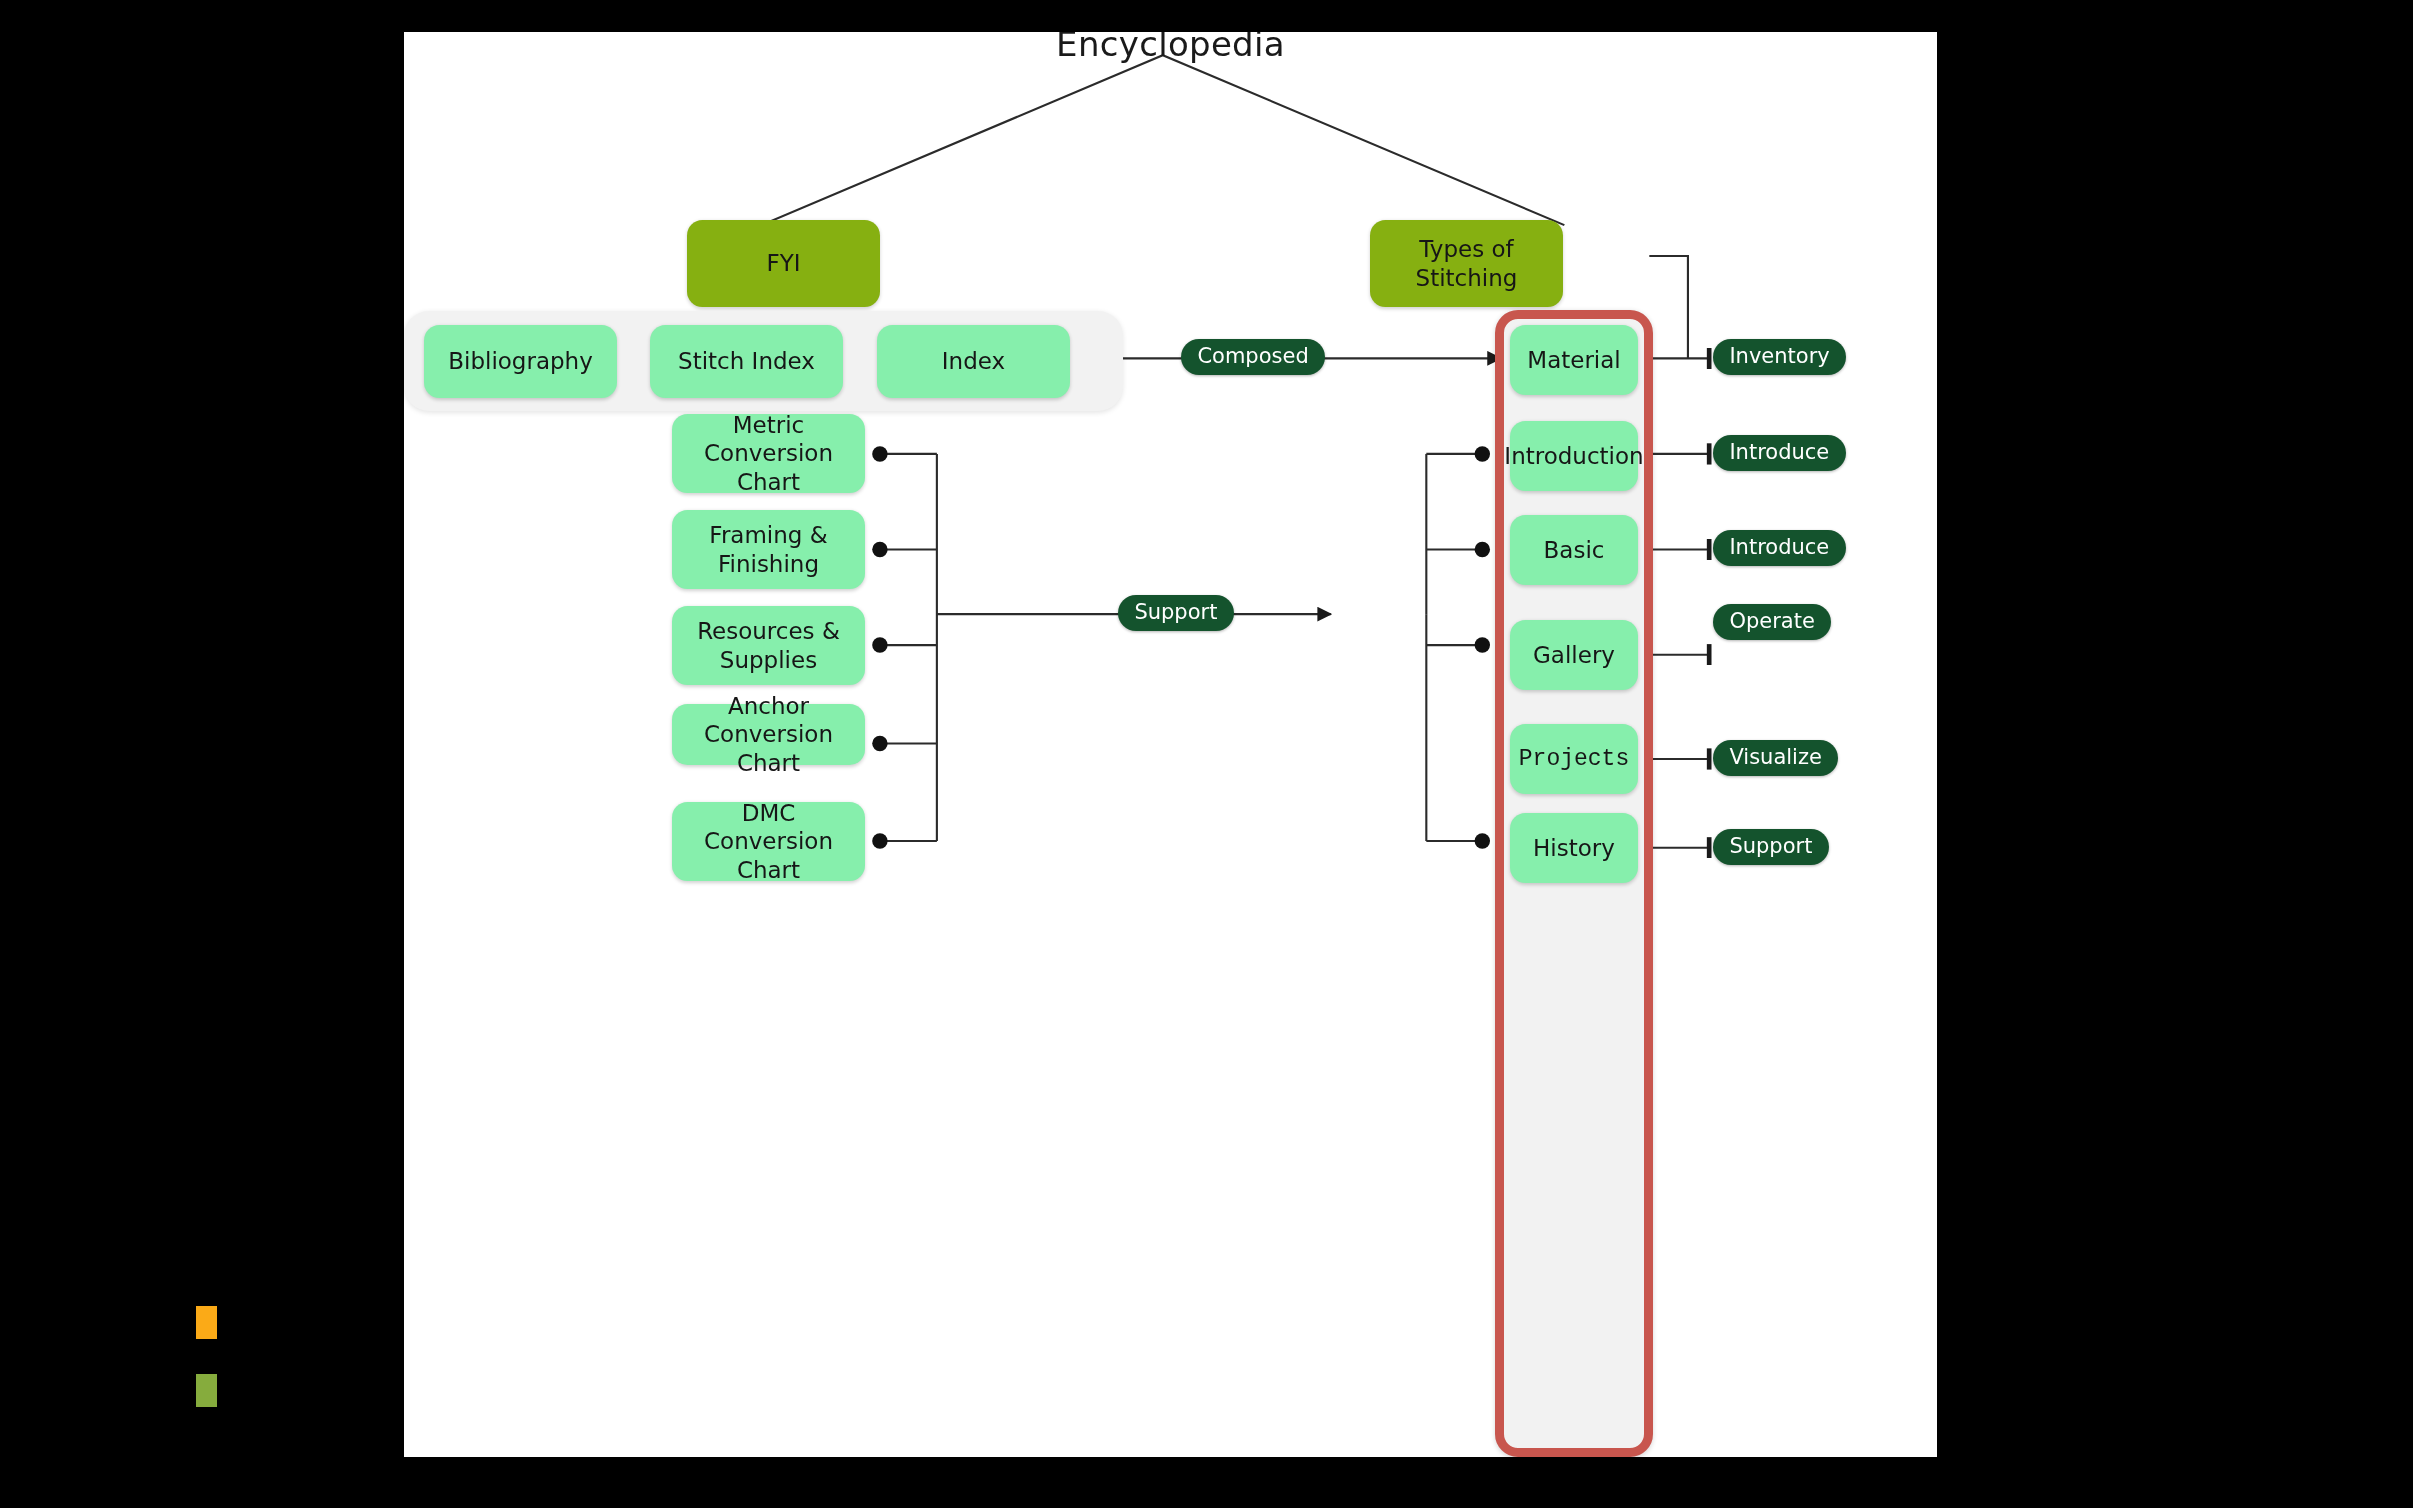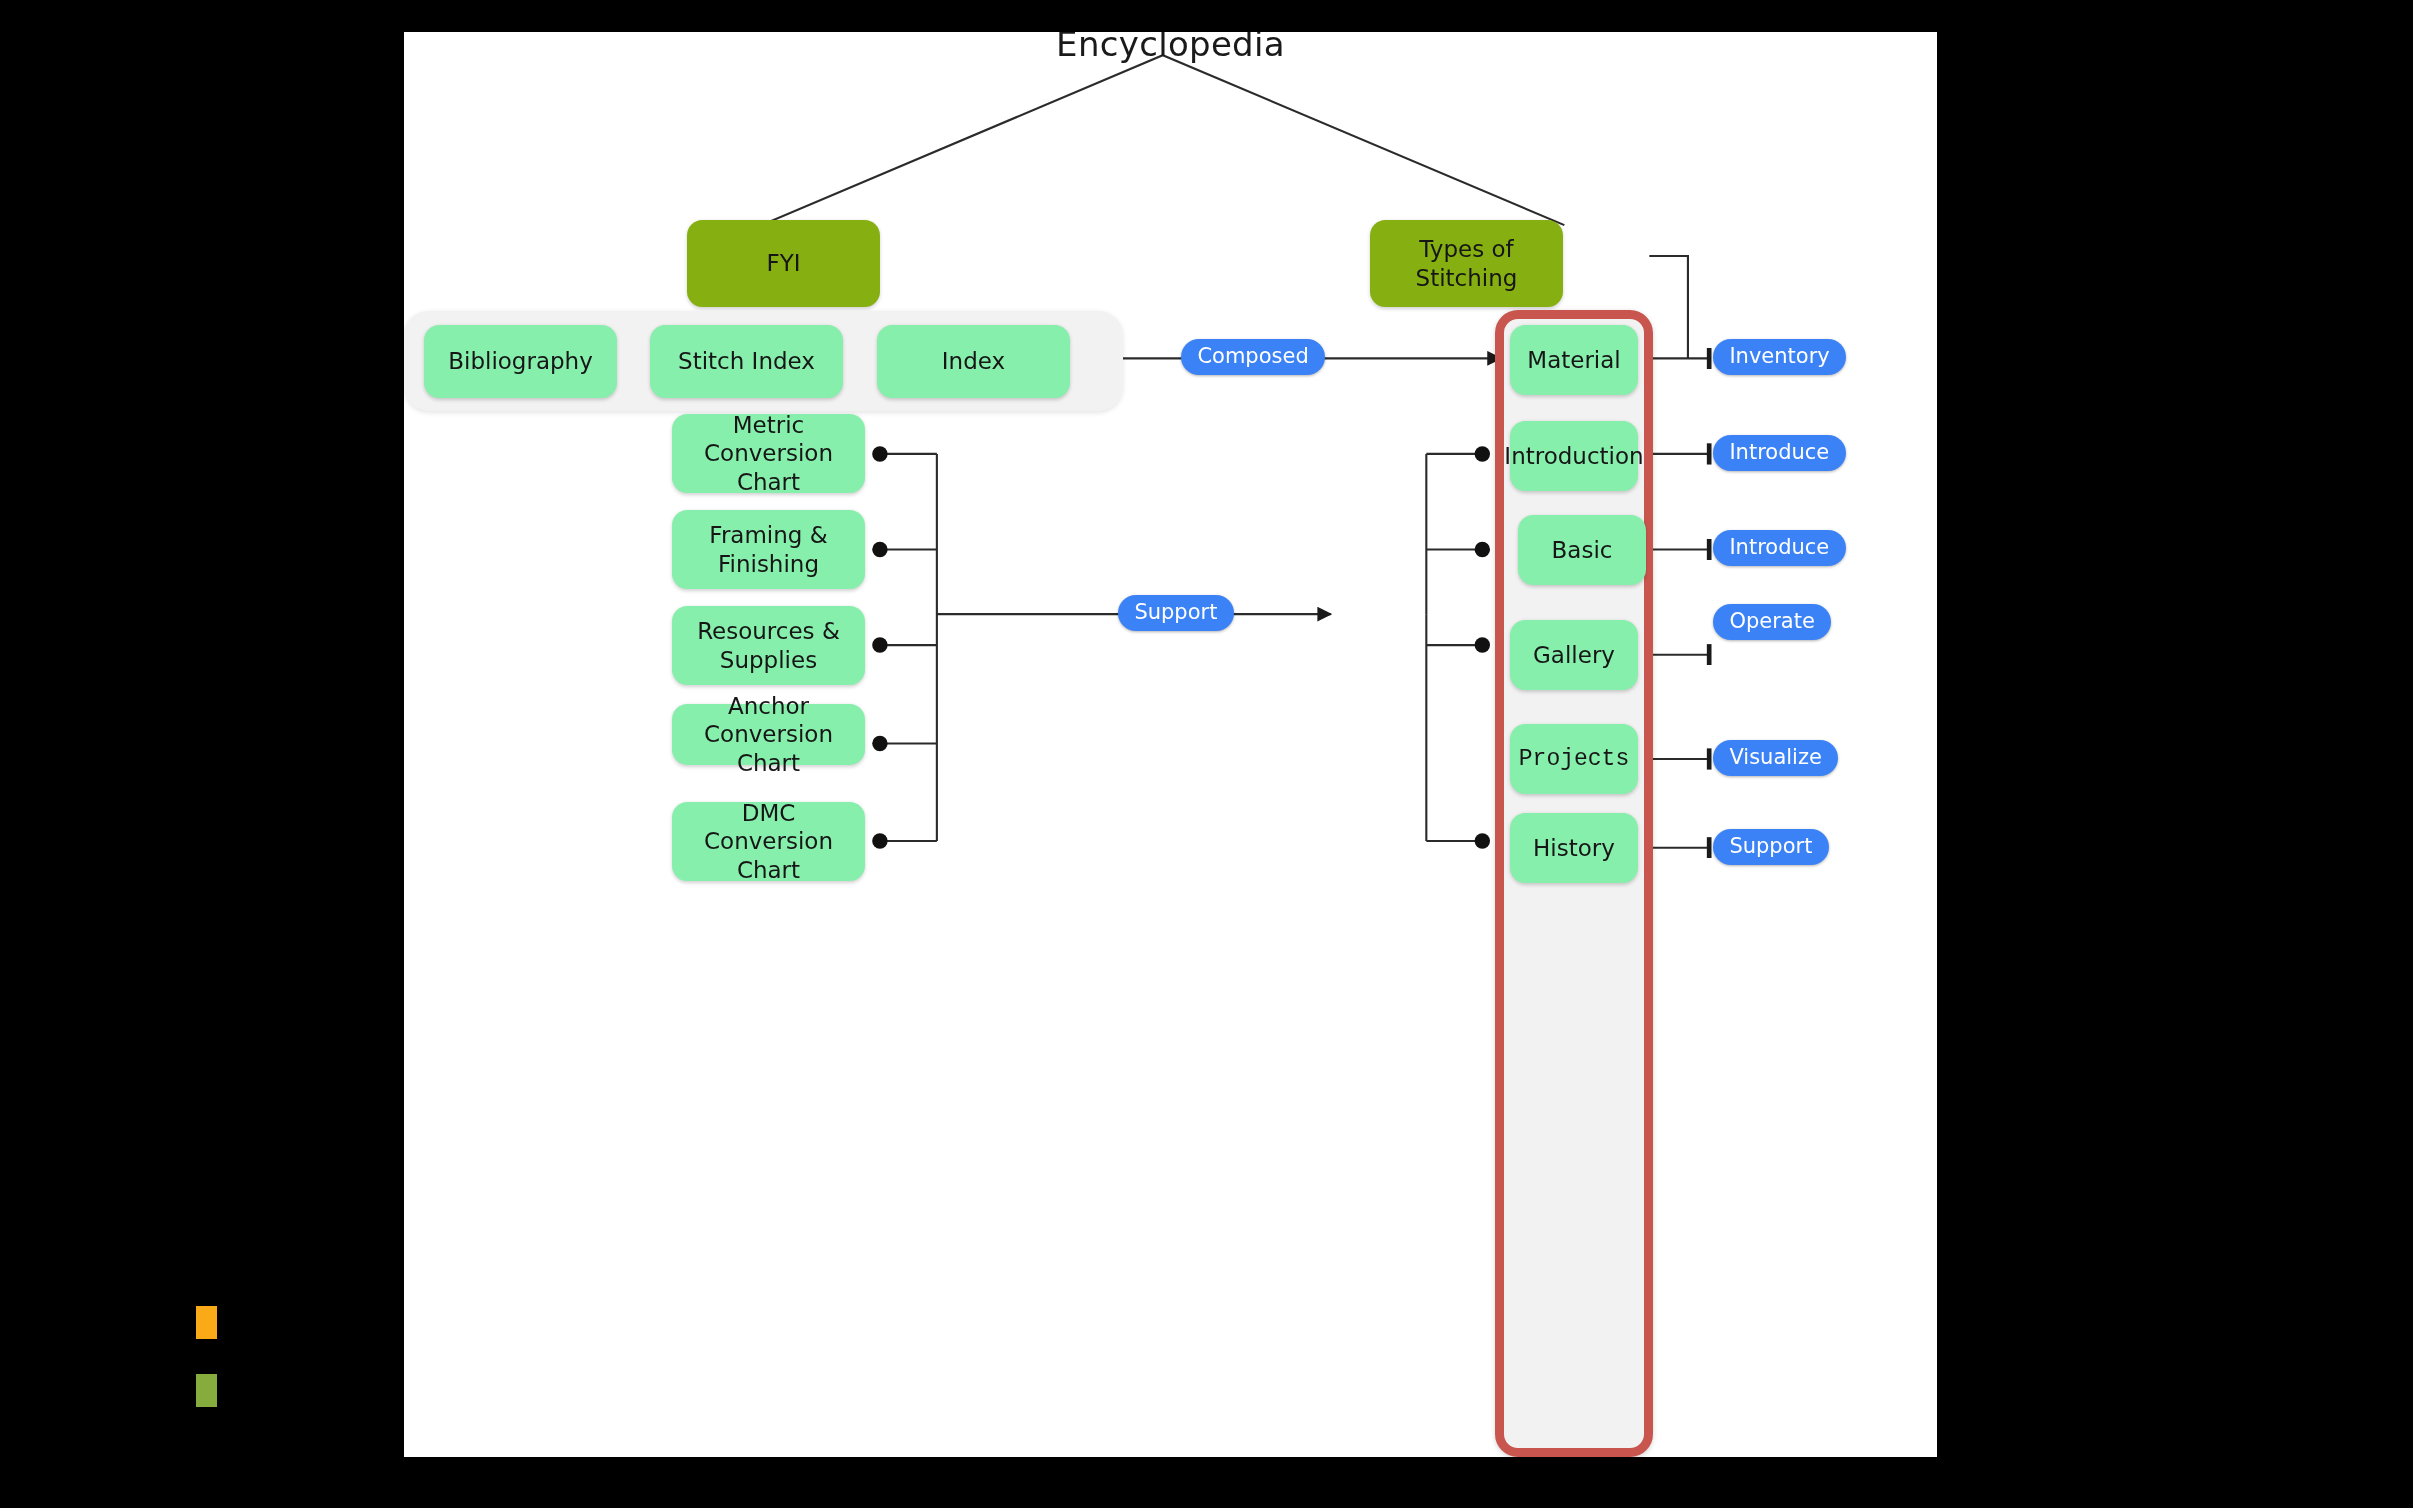--- a/index.html
+++ b/index.html
@@ -91,21 +91,21 @@
     box-sizing: border-box;
     box-shadow: 0 1.9px 5.8px rgba(0,0,0,0.16);
   }
 
   
   .pill {
     position: absolute;
     display: flex;
     align-items: flex-start;
     justify-content: center;
-    background: #3b82f6;
+    background: #14532d;
     color: #ffffff;
     border-radius: 965px;
     font-size: 21px;
     padding: 4.8px 16.4px 6.8px 16.4px;
     white-space: nowrap;
     box-sizing: border-box;
     box-shadow: 0 1px 2.9px rgba(0,0,0,0.3);
   }
 
   
@@ -233,21 +233,21 @@
     </div>
 
     <div class="group-highlight" style="left:1091px; top:278px; width:158px; height:1147px;"></div>
 
     <div class="node orange" style="left:1106px; top:293px; width:128px; height:70px;">
       <span>Material</span>
     </div>
     <div class="node orange" style="left:1106px; top:389px; width:128px; height:70px;">
       <span>Introduction</span>
     </div>
-    <div class="node orange" style="left:1106px; top:483px; width:128px; height:70px;margin-left:8px;">
+    <div class="node orange" style="left:1106px; top:483px; width:128px; height:70px;">
       <span>Basic</span>
     </div>
     <div class="node orange" style="left:1106px; top:588px; width:128px; height:70px;">
       <span>Gallery</span>
     </div>
     <div class="node orange" style="left:1106px; top:692px; width:128px; height:70px;font-family:Liberation Mono, monospace;">
       <span>Projects</span>
     </div>
     <div class="node orange" style="left:1106px; top:781px; width:128px; height:70px;">
       <span>History</span>

